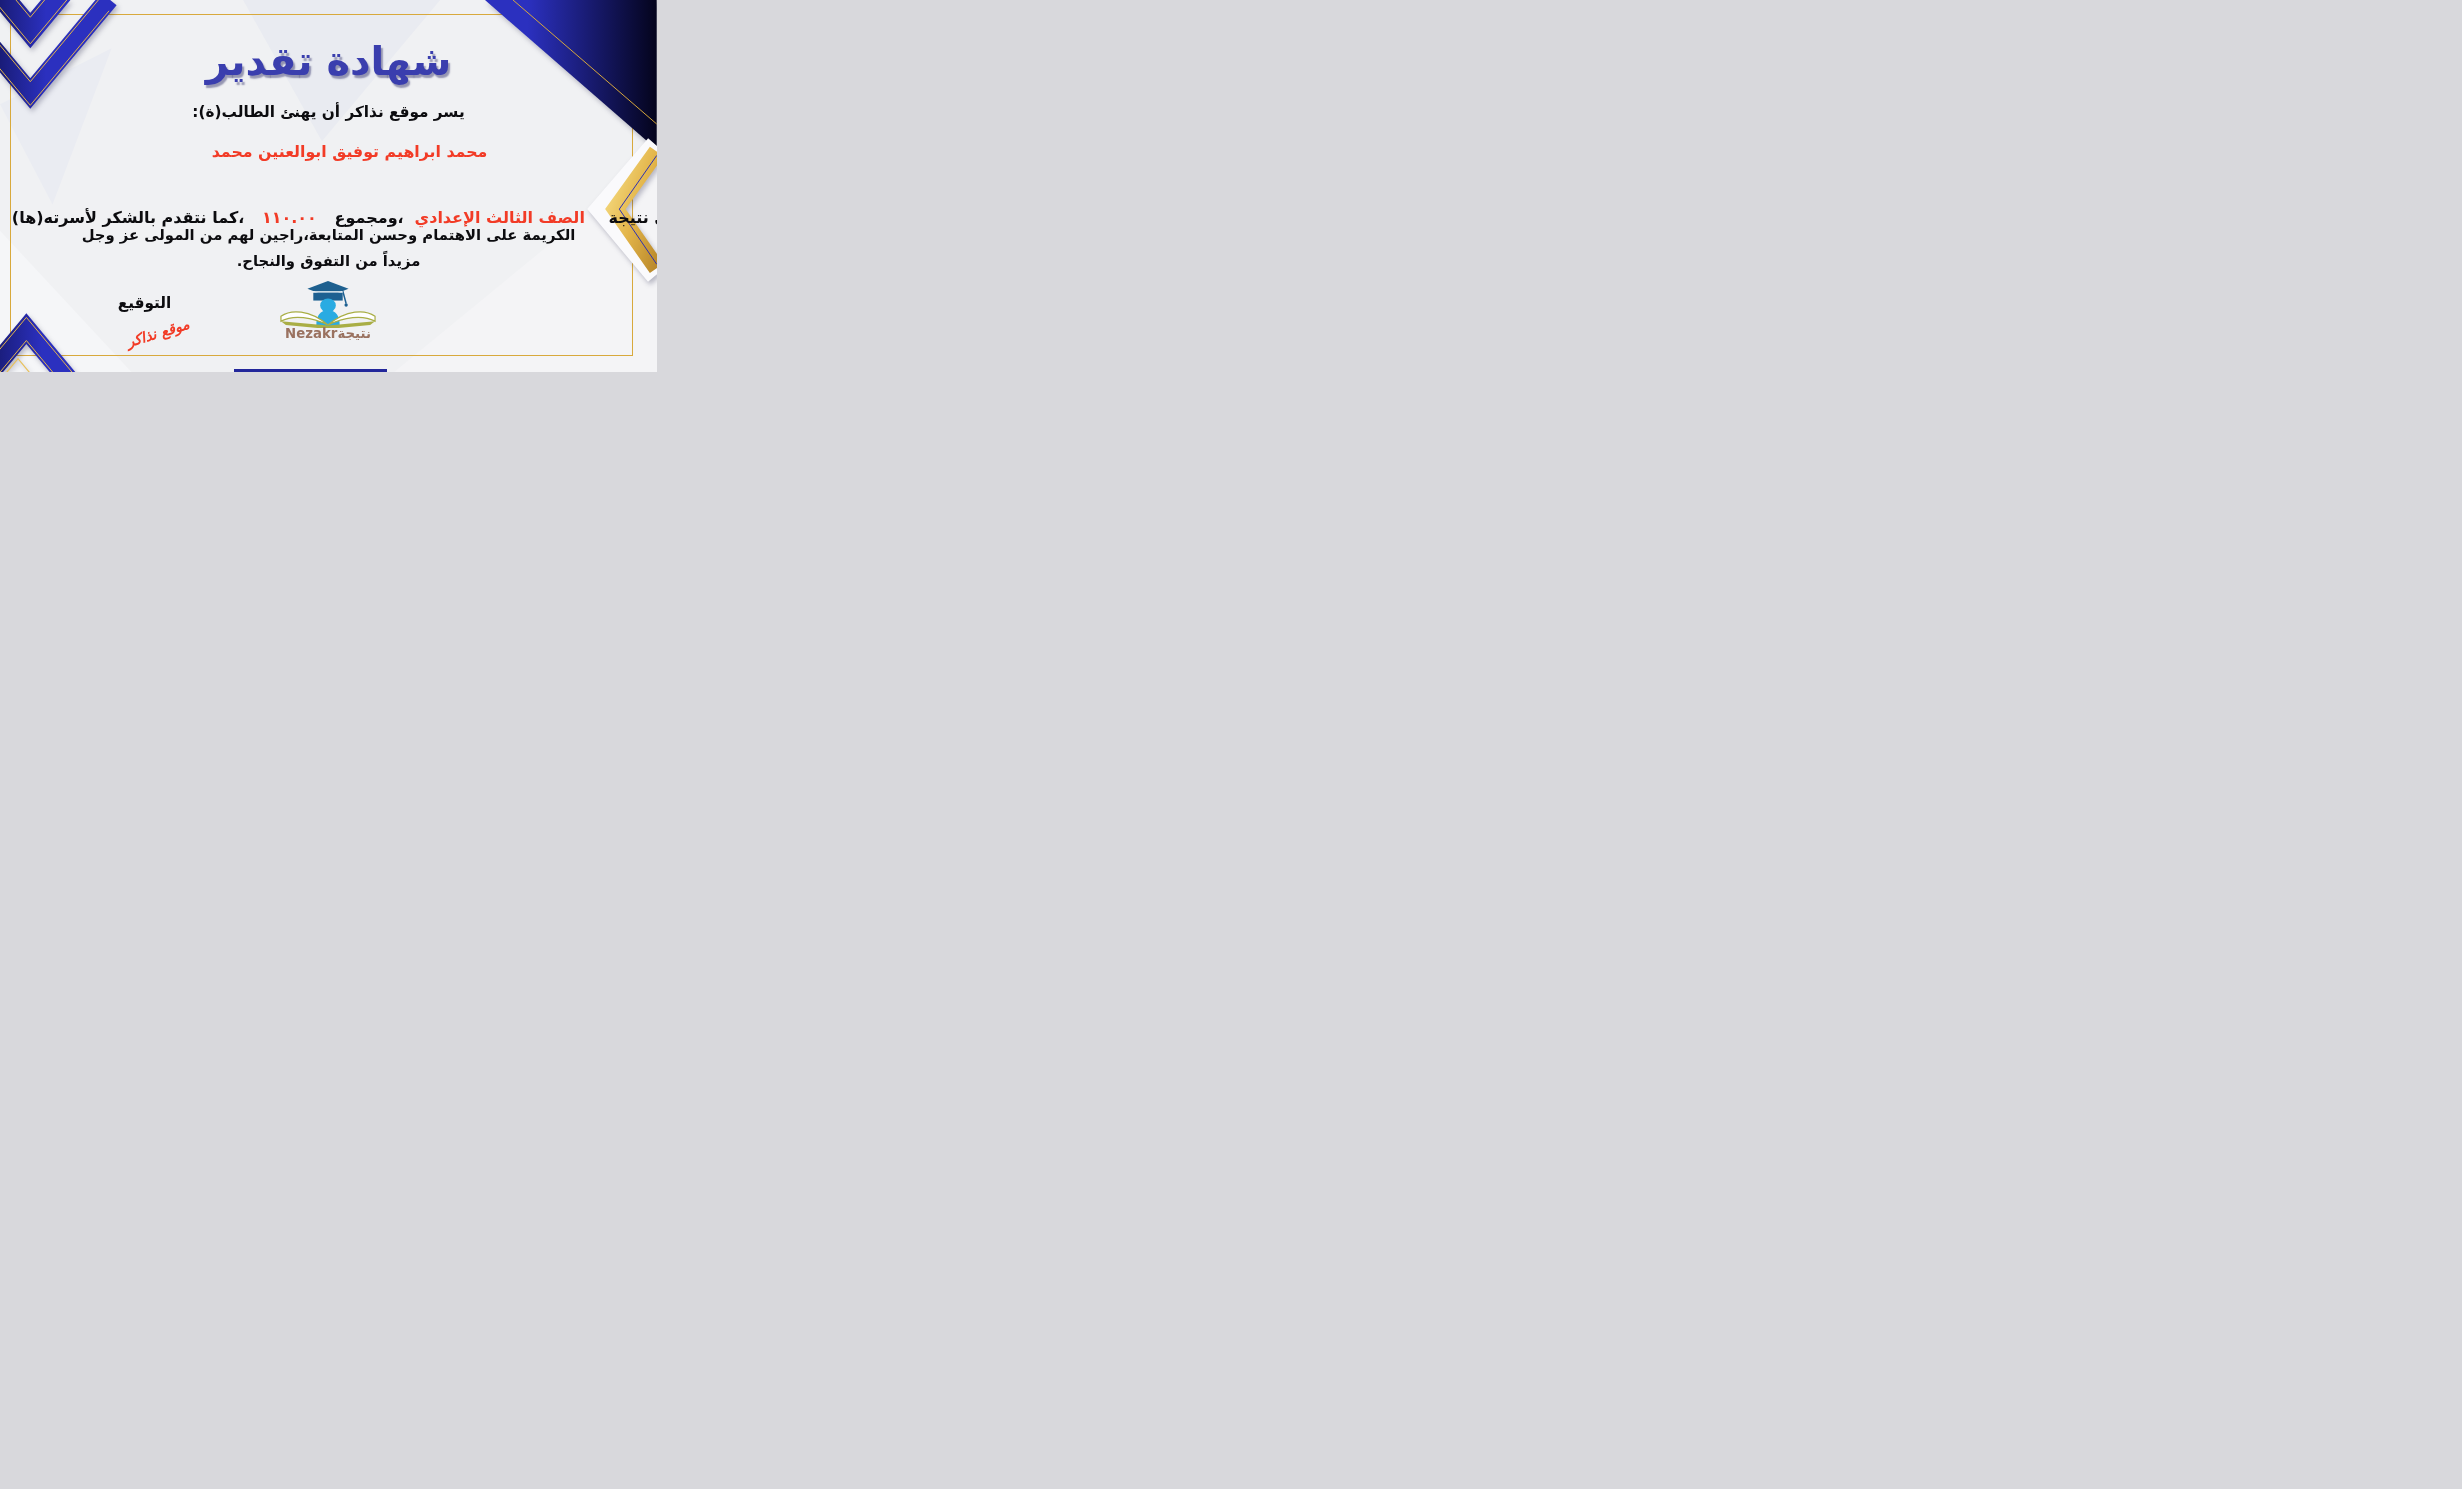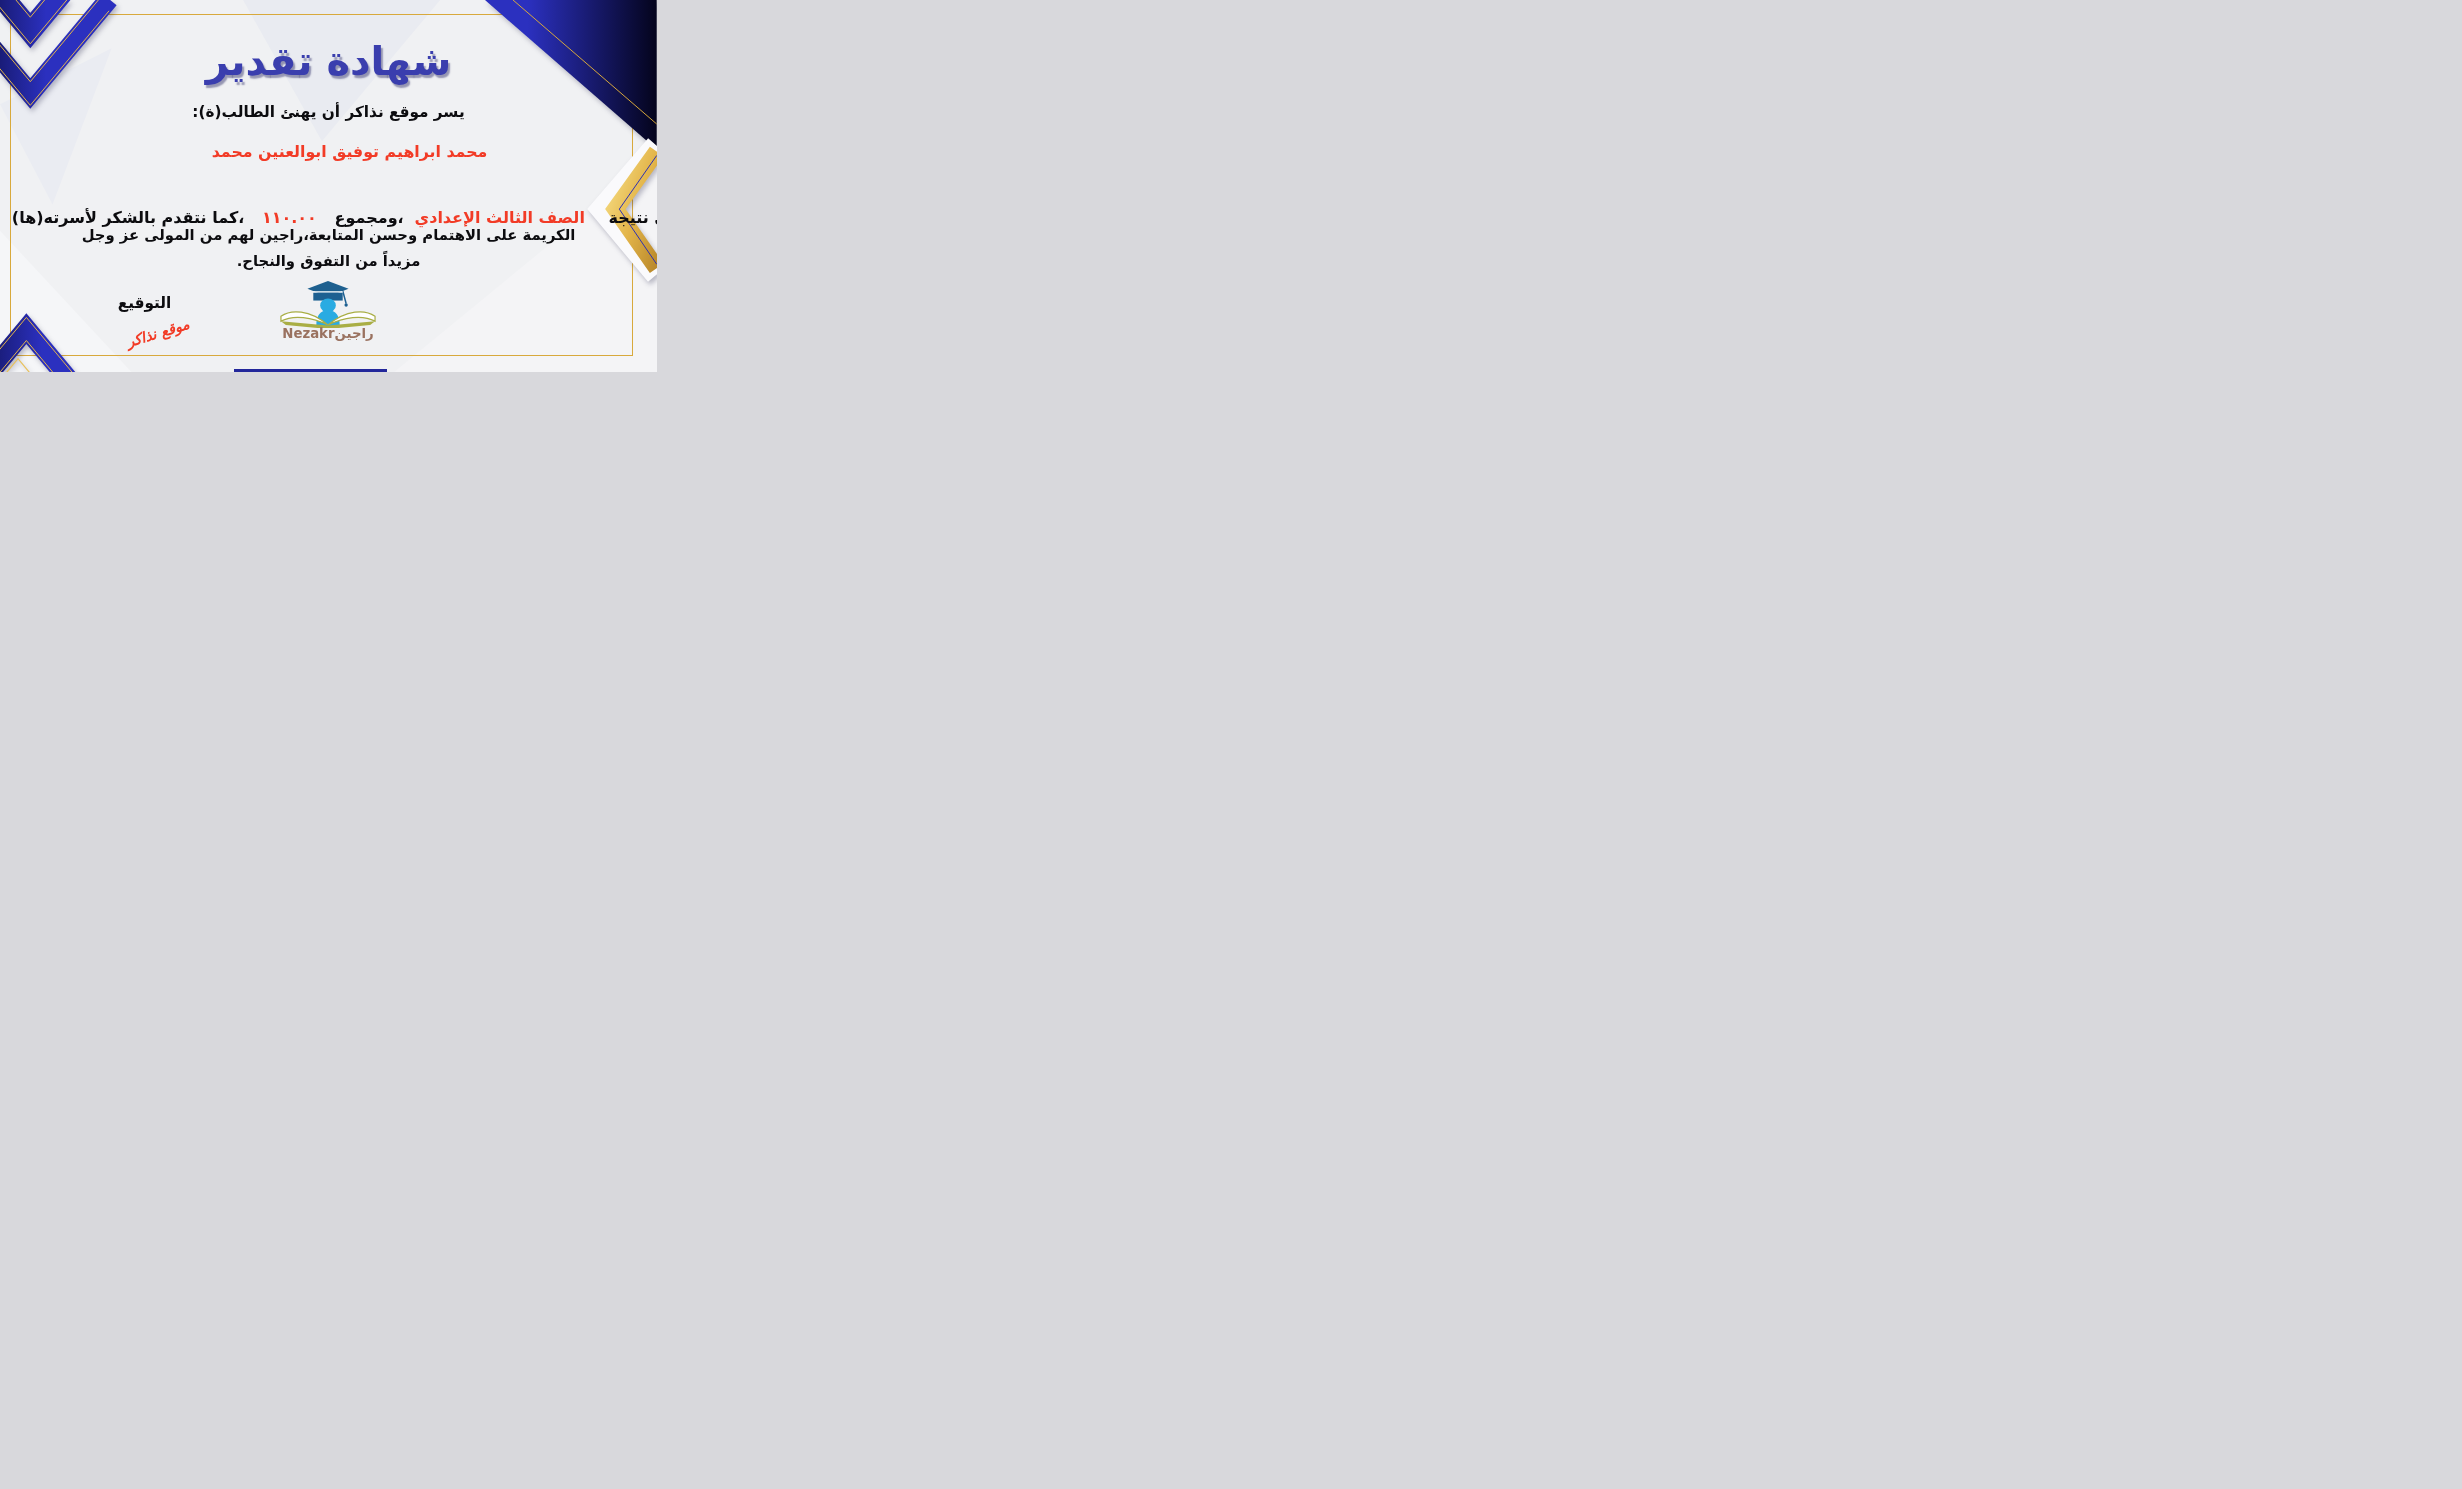--- a/index.html
+++ b/index.html
@@ -138,20 +138,20 @@
       <rect x="80" y="25" width="60" height="3" fill="#ffffff"></rect>
       <rect x="80" y="28" width="60" height="16" fill="#1d6091"></rect>
       <ellipse cx="110" cy="54" rx="16" ry="14" fill="#29abe2"></ellipse>
       <path d="M86,96 Q86,64 110,64 Q134,64 134,96 Z" fill="#29abe2"></path>
       <path d="M110,94 C72,62 34,62 14,76 L14,86 C40,72 78,78 110,94 Z" fill="#ffffff" stroke="#a9ae45" stroke-width="2.5"></path>
       <path d="M110,94 C148,62 186,62 206,76 L206,86 C180,72 142,78 110,94 Z" fill="#ffffff" stroke="#a9ae45" stroke-width="2.5"></path>
       <polygon points="14,86 110,95 206,86 196,94 110,102 24,94" fill="#a9ae45"></polygon>
     </svg>
     <div class="logo-text">
       <span>Nezakr</span>
-        <span>راجين</span>
+        <span>نتيجة</span>
     </div>
   </div>
 
   <div class="bottom-strip"></div>
 
 </div>
 
 
 </body></html>

